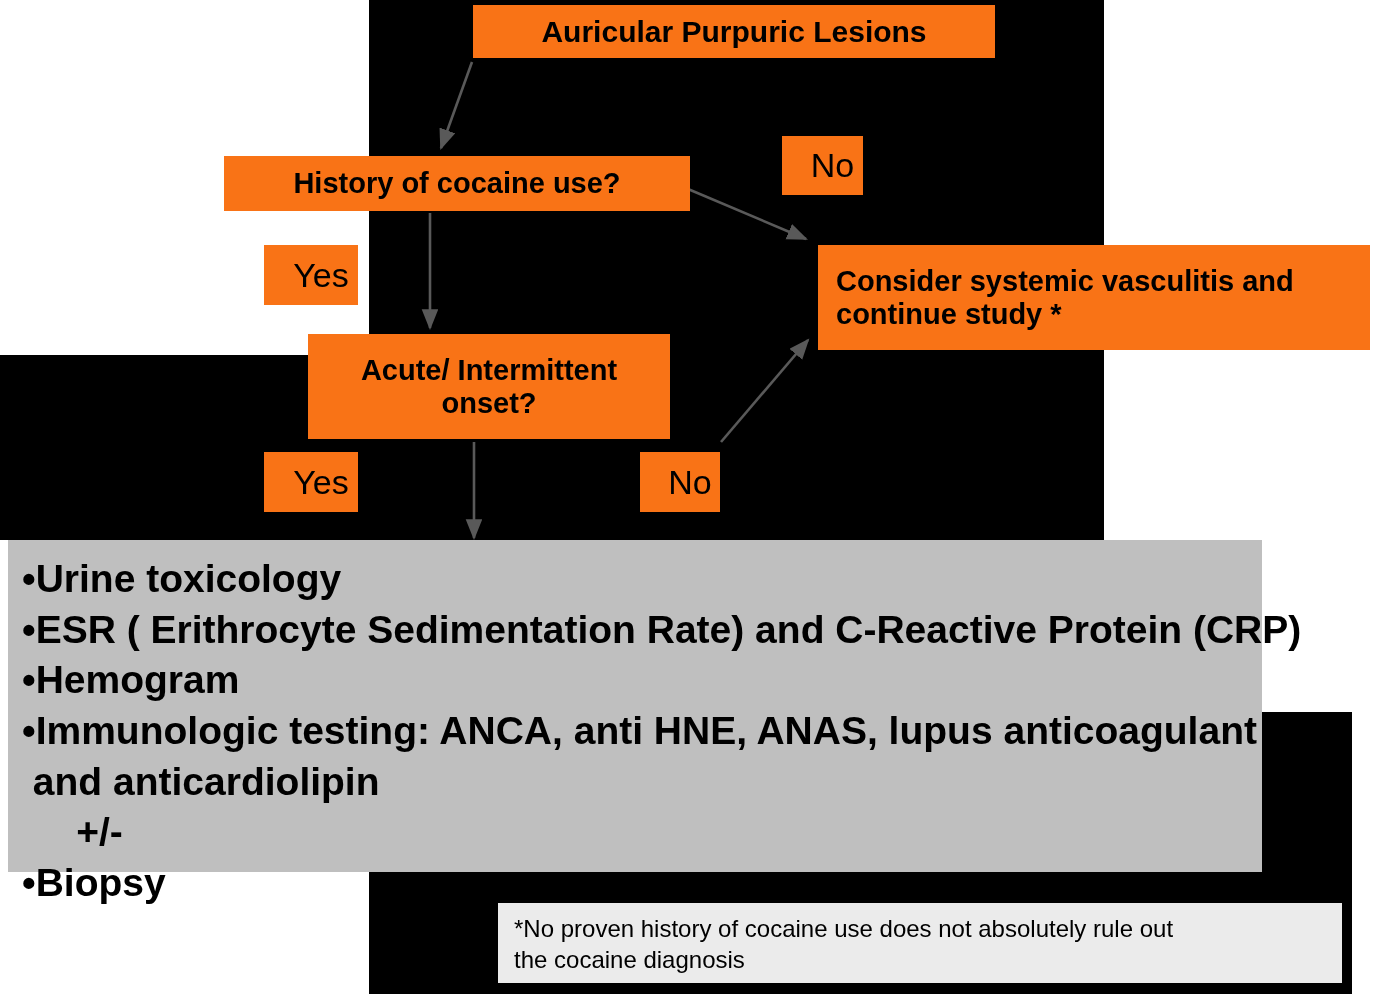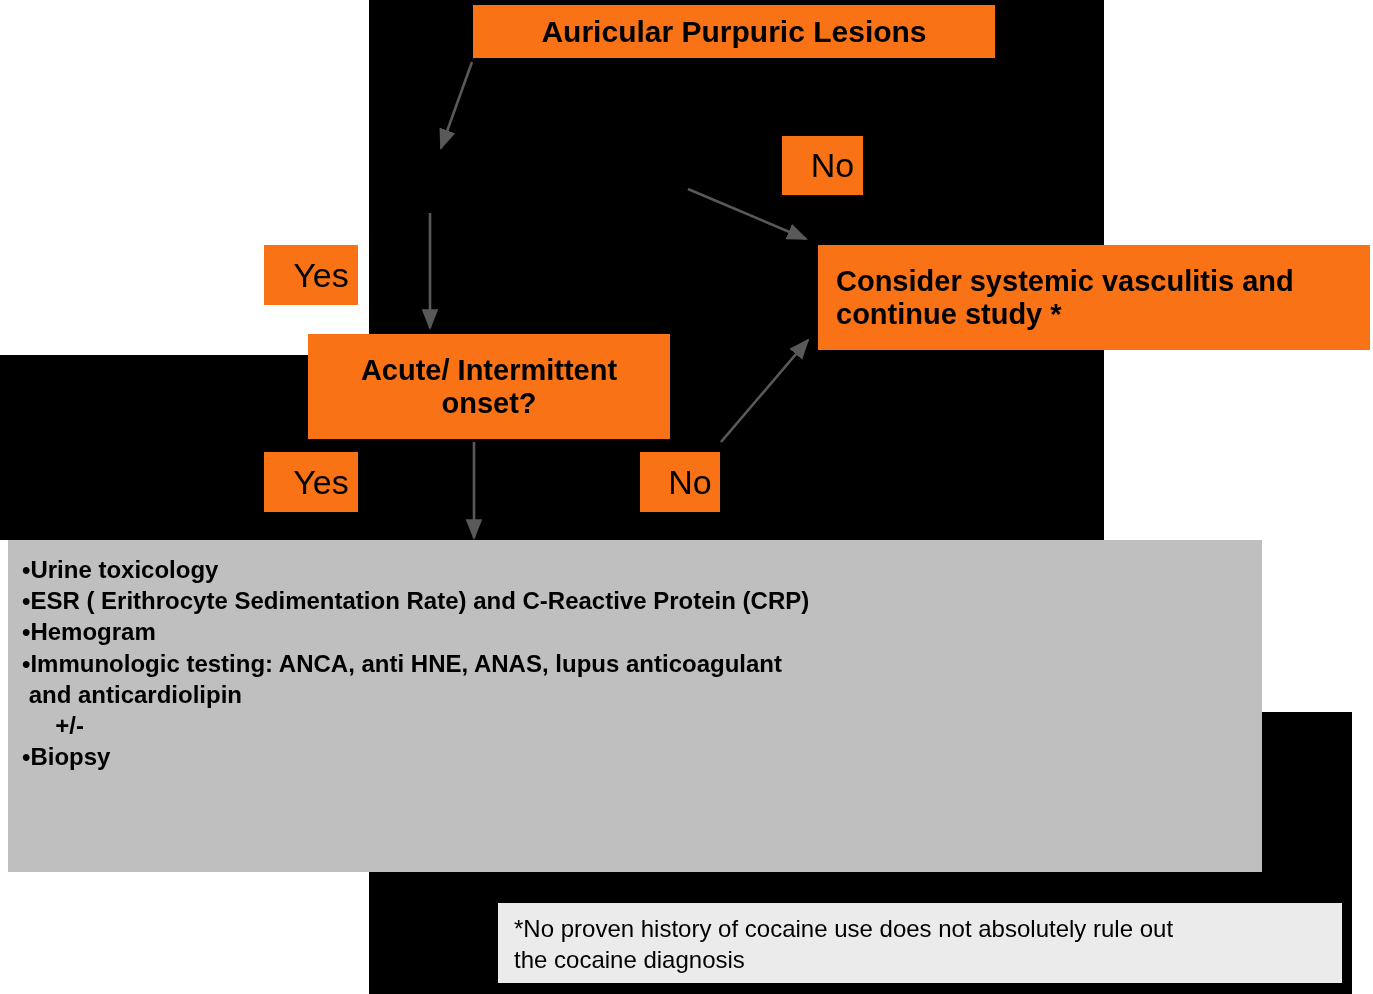--- a/index.html
+++ b/index.html
@@ -92,35 +92,36 @@
     </defs>
     <line x1="472" y1="62" x2="441" y2="148" stroke="#595959" stroke-width="2.6" marker-end="url(#ah)"></line>
     <line x1="688" y1="189" x2="806" y2="239" stroke="#595959" stroke-width="2.6" marker-end="url(#ah)"></line>
     <line x1="430" y1="213" x2="430" y2="328" stroke="#595959" stroke-width="2.6" marker-end="url(#ah)"></line>
     <line x1="721" y1="442" x2="808" y2="340" stroke="#595959" stroke-width="2.6" marker-end="url(#ah)"></line>
     <line x1="474" y1="442" x2="474" y2="538" stroke="#595959" stroke-width="2.6" marker-end="url(#ah)"></line>
   </svg>
 
   <div class="node" style="left:473px; top:5px; width:522px; height:53px; font-size:30px;">Auricular Purpuric Lesions</div>
 
+  <div class="node" style="left:224px; top:156px; width:466px; height:55px; font-size:29px;">History of cocaine use?</div>
 
   <div class="node" style="left:818px; top:245px; width:552px; height:105px; font-size:29px;
               justify-content:flex-start; text-align:left; padding:0 18px;">Consider systemic vasculitis and continue study *</div>
 
   <div class="node" style="left:308px; top:334px; width:362px; height:105px; font-size:29px; padding:0 16px;">Acute/ Intermittent onset?</div>
 
   <div class="label-box" style="left:782px; top:136px; width:81px; height:59px; font-size:34px;">No</div>
 
   <div class="label-box" style="left:264px; top:245px; width:94px; height:60px; font-size:34px;">Yes</div>
 
   <div class="label-box" style="left:264px; top:452px; width:94px; height:60px; font-size:34px;">Yes</div>
 
   <div class="label-box" style="left:640px; top:452px; width:80px; height:60px; font-size:34px;">No</div>
 
-  <div class="list-box" style="left:8px; top:540px; width:1254px; height:332px; font-size:24px;">
+  <div class="list-box" style="left:8px; top:540px; width:1254px; height:332px; font-size:39px;">
     <div class="list-line">•Urine toxicology</div>
     <div class="list-line">•ESR ( Erithrocyte Sedimentation Rate) and C-Reactive Protein (CRP)</div>
     <div class="list-line">•Hemogram</div>
     <div class="list-line">•Immunologic testing: ANCA, anti HNE, ANAS, lupus anticoagulant</div>
     <div class="list-line"> and anticardiolipin</div>
     <div class="list-line">     +/-</div>
     <div class="list-line">•Biopsy</div>
   </div>
 
   <div class="note-box" style="left:498px; top:903px; width:844px; height:80px; font-size:24px;">

